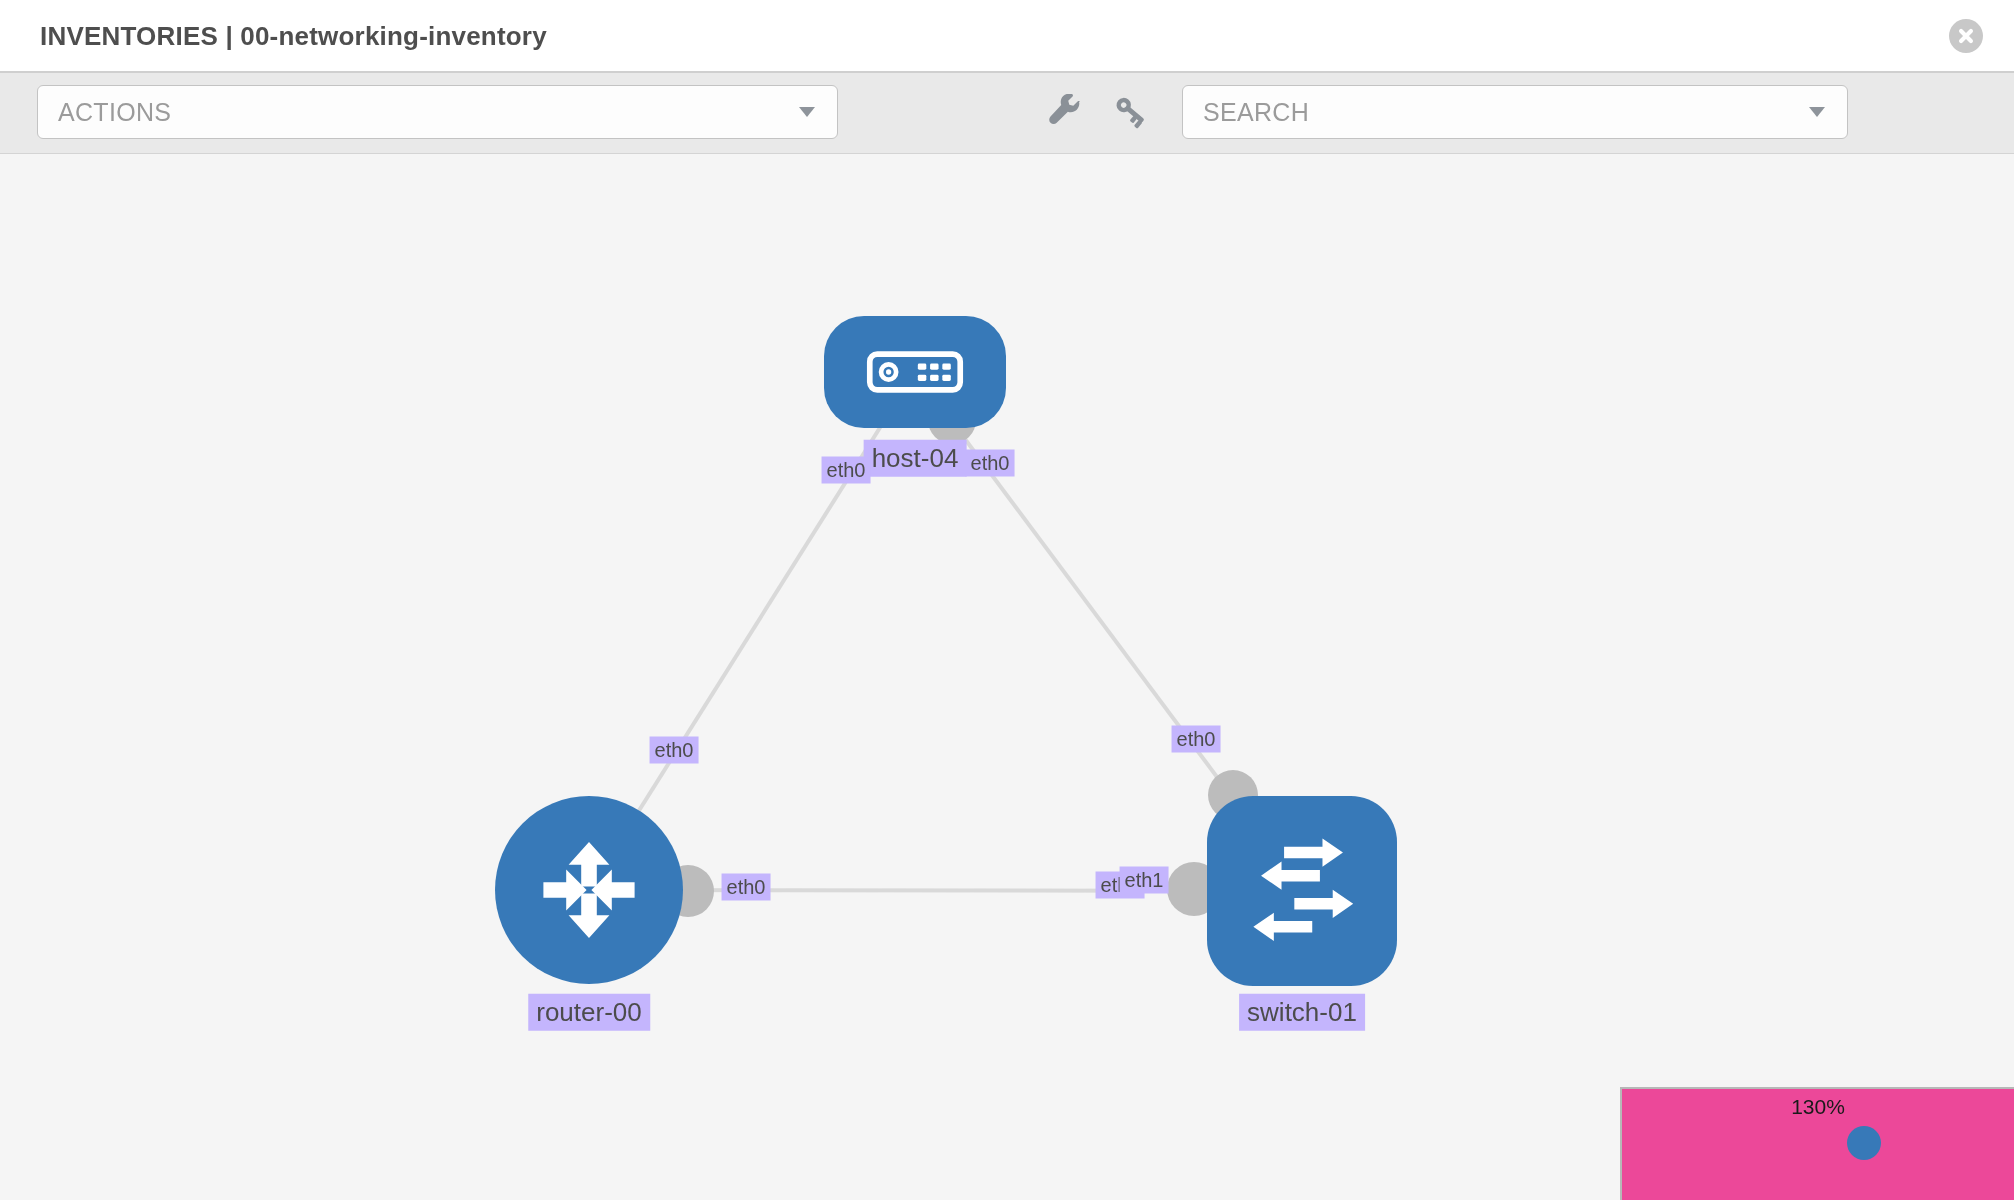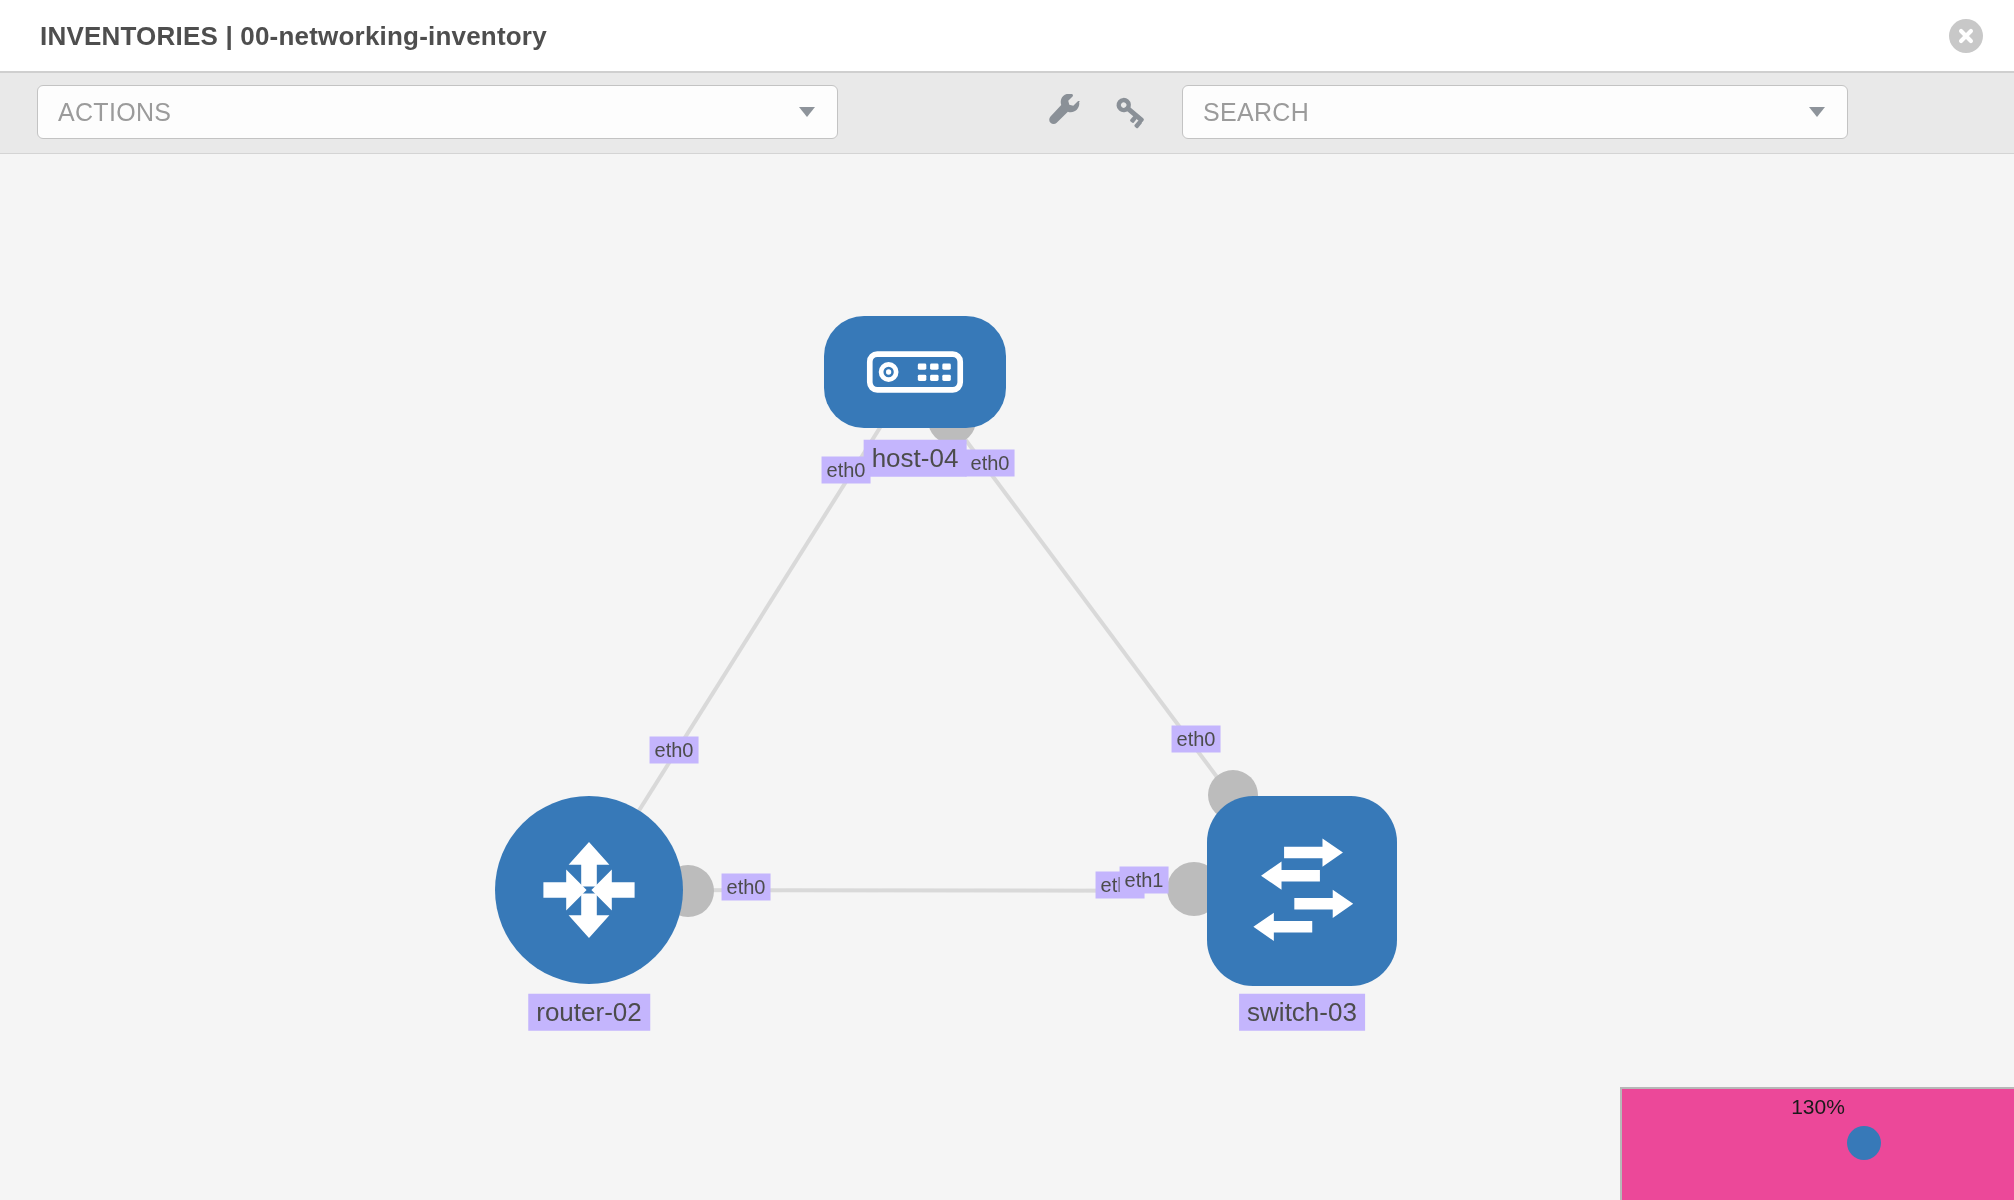--- a/index.html
+++ b/index.html
@@ -128,32 +128,32 @@
     <div class="node" style="left: 495px; top: 796px; width: 188px; height: 188px; border-radius: 94px; background: rgb(55, 121, 184);">
       <svg viewBox="0 0 100 100" width="120" height="120">
         <g fill="#fff">
           <polygon points="50,10 67,29 56.5,29 56.5,47 43.5,47 43.5,29 33,29"></polygon>
           <polygon points="50,90 67,71 56.5,71 56.5,53 43.5,53 43.5,71 33,71"></polygon>
           <polygon points="48,50 31,67 31,56.5 12,56.5 12,43.5 31,43.5 31,33"></polygon>
           <polygon points="52,50 69,33 69,43.5 88,43.5 88,56.5 69,56.5 69,67"></polygon>
         </g>
       </svg>
     </div>
-    <div class="node-label" style="left: 589px; top: 1012px;">router-02</div>
+    <div class="node-label" style="left: 589px; top: 1012px;">router-00</div>
     <div class="node" style="left: 1207px; top: 796px; width: 190px; height: 190px; border-radius: 46px; background: rgb(55, 121, 184);">
       <svg viewBox="0 0 100 100" width="128" height="128">
         <g fill="#fff">
           <polygon points="82,20 66,31 66,24.5 36,24.5 36,15.5 66,15.5 66,9"></polygon>
           <polygon points="18,38 34,27 34,33.5 64,33.5 64,42.5 34,42.5 34,49"></polygon>
           <polygon points="90,60 74,71 74,64.5 44,64.5 44,55.5 74,55.5 74,49"></polygon>
           <polygon points="12,78 28,67 28,73.5 58,73.5 58,82.5 28,82.5 28,89"></polygon>
         </g>
       </svg>
     </div>
-    <div class="node-label" style="left: 1302px; top: 1012px;">switch-03</div>
+    <div class="node-label" style="left: 1302px; top: 1012px;">switch-01</div>
     <div class="iface-label" style="left: 846px; top: 470px;">eth0</div>
     <div class="iface-label" style="left: 990px; top: 463px;">eth0</div>
     <div class="iface-label" style="left: 674px; top: 750px;">eth0</div>
     <div class="iface-label" style="left: 1196px; top: 739px;">eth0</div>
     <div class="iface-label" style="left: 746px; top: 887px;">eth0</div>
     <div class="iface-label" style="left: 1120px; top: 885px;">eth0</div>
     <div class="iface-label" style="left: 1144px; top: 880px;">eth1</div>
   </div>
 
 </body></html>

